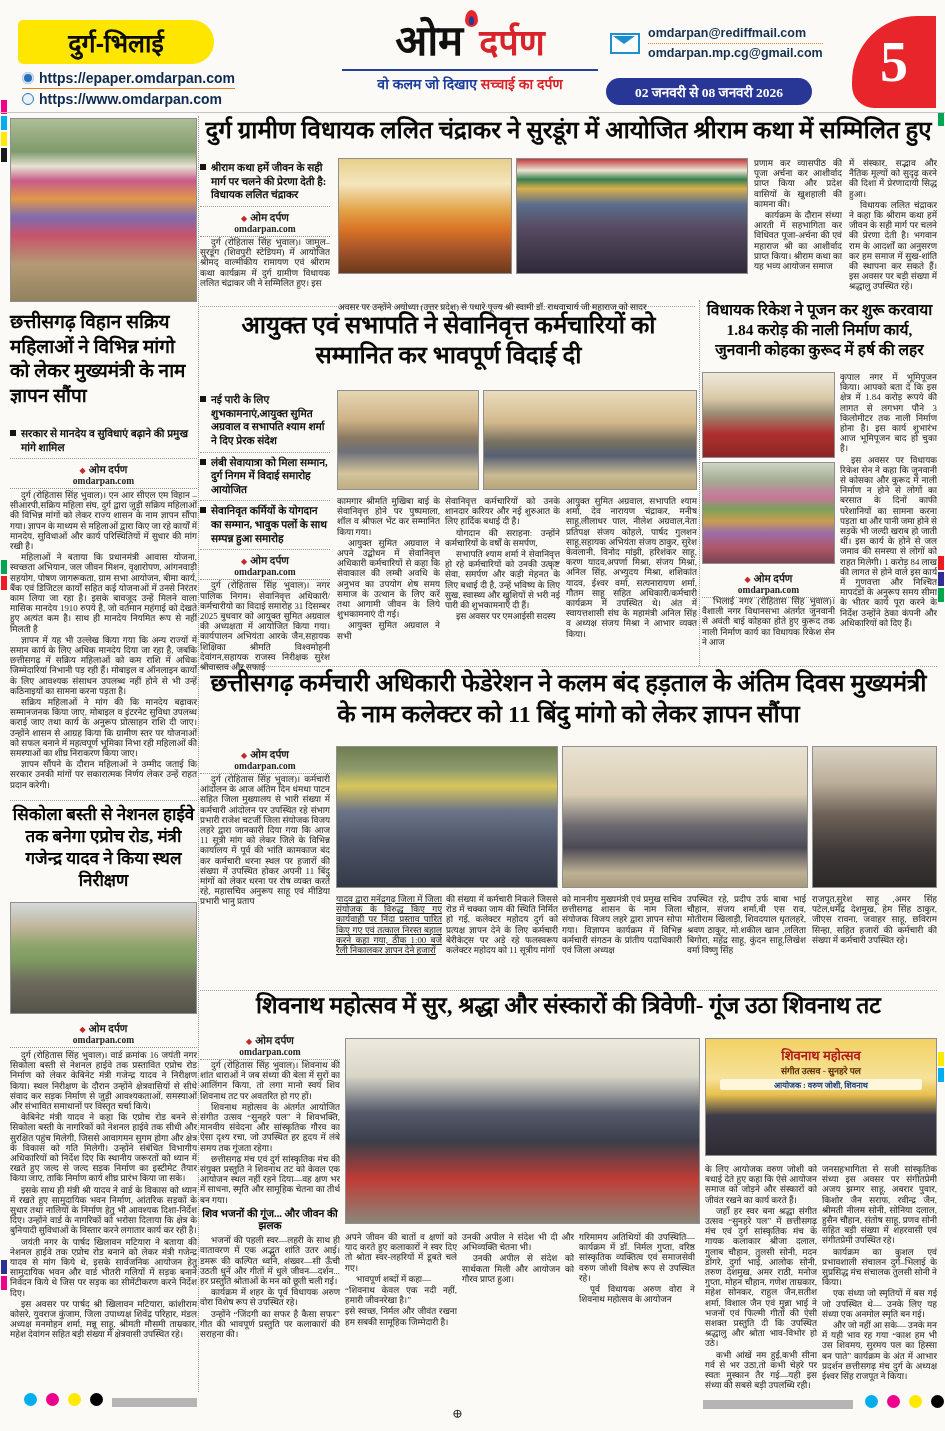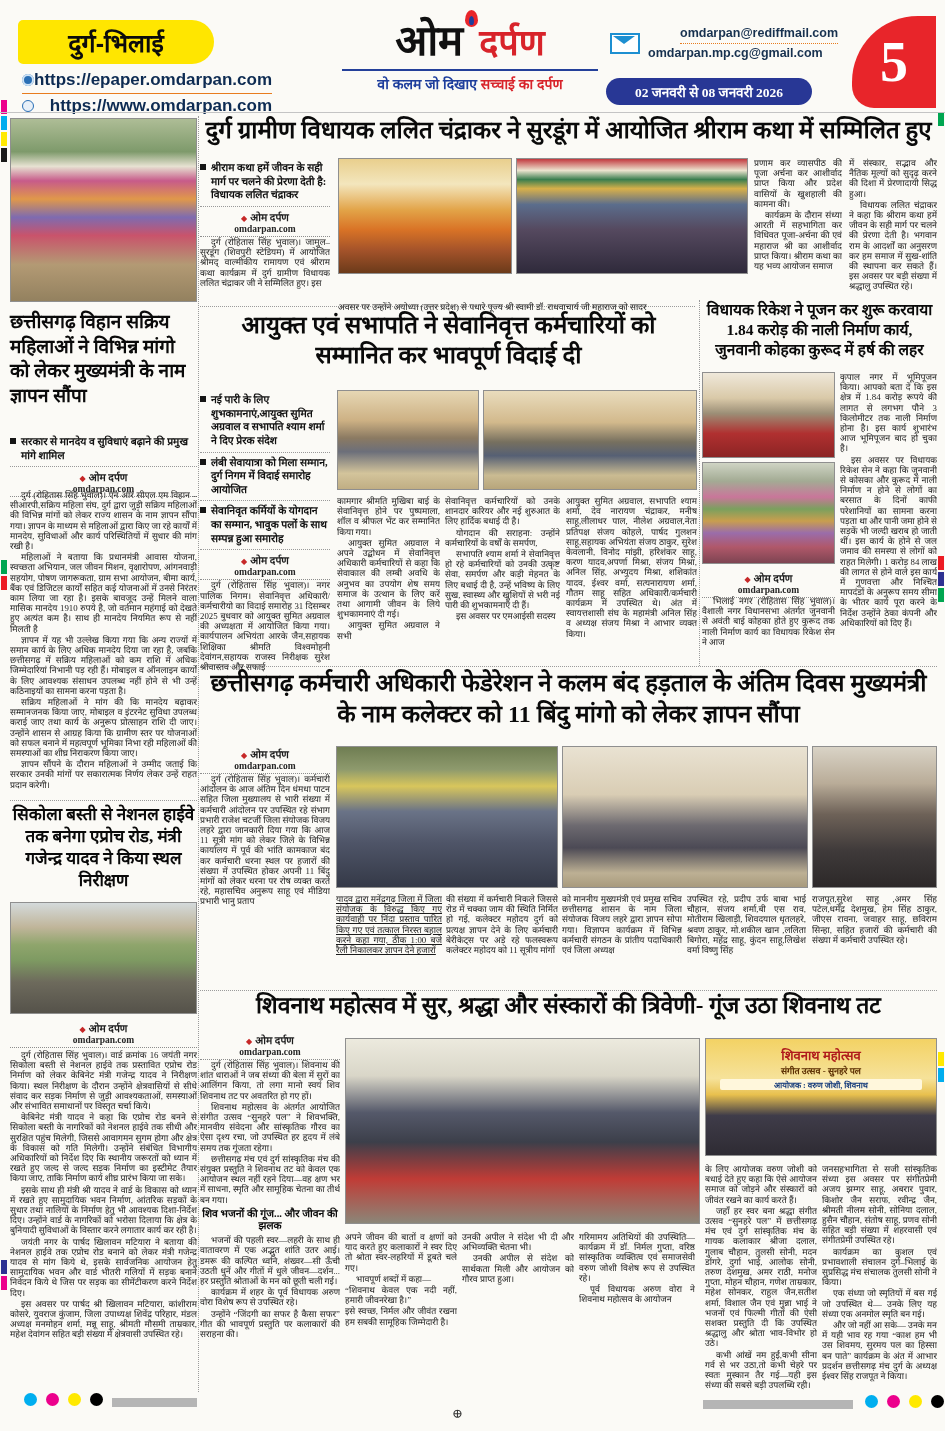--- a/index.html
+++ b/index.html
@@ -3,41 +3,41 @@
 <meta charset="utf-8">
 <style>
   html,body{margin:0;padding:0;background:#9a9a9a;}
   .page{position:relative;width:945px;height:1431px;background:#fbfaf6;overflow:hidden;
         font-family:"Liberation Serif","DejaVu Serif",serif;color:#191919;}
   .abs{position:absolute;}
   
   .region-box{position:absolute;left:18px;top:20px;width:196px;height:44px;background:#ffe600;
       border-radius:6px 26px 26px 6px;display:flex;align-items:center;justify-content:center;
       font-weight:bold;font-size:25px;color:#0c0c0c;font-family:"Liberation Sans",sans-serif;}
-  .url-row{display:flex;align-items:center;font-weight:bold;font-size:17px;color:#0d2b52;
-      font-family:"Liberation Sans",sans-serif;line-height:1.45;justify-content:space-between;}
+  .url-row{display:flex;align-items:center;gap:5px;font-weight:bold;font-size:14px;color:#0d2b52;
+      font-family:"Liberation Sans",sans-serif;line-height:1.45;}
   .ic{width:12px;height:12px;border-radius:50%;flex:none;display:inline-block;}
   .ic-link{background:#2a6fb5;box-shadow:inset 0 0 0 2px #cfe3f5;}
   .ic-globe{background:#e8f0f8;border:1.5px solid #2a6fb5;box-sizing:border-box;}
   .logo{position:absolute;left:336px;top:10px;width:268px;text-align:center;}
   .logo .lw1{font-size:42px;font-weight:bold;color:#101010;}
   .logo .lw2{font-size:36px;font-weight:bold;color:#d8232a;}
   .flame{display:inline-block;width:13px;height:17px;background:#e8252a;vertical-align:top;margin:0 1px 0 2px;
       border-radius:50% 50% 50% 50%/62% 62% 38% 38%;position:relative;}
   .flame:after{content:"";position:absolute;left:4px;top:6px;width:5px;height:9px;background:#1d3d9c;
       border-radius:50% 50% 50% 50%/60% 60% 40% 40%;}
   .logo .rule{height:2px;background:#24409a;margin:2px 6px 3px;}
   .tagline{font-size:14px;font-weight:bold;color:#1d3d9c;font-family:"Liberation Sans",sans-serif;}
   .tag-accent{color:#d8232a;}
   .emails{position:absolute;left:610px;top:24px;display:flex;gap:8px;align-items:center;}
   .env{width:30px;height:21px;background:#fff;border:2px solid #1d8fd1;box-sizing:border-box;position:relative;flex:none;}
   .env:after{content:"";position:absolute;left:1px;top:1px;border-left:11px solid transparent;
       border-right:11px solid transparent;border-top:8px solid #1d8fd1;}
   .emails .etxt{font-weight:bold;font-size:12.5px;color:#17314f;font-family:"Liberation Sans",sans-serif;line-height:1.5;}
-  .emails .etxt div:first-child{border-bottom:1px dotted #e87c1e;margin-left:32px;}
+  .emails .etxt div:first-child{border-bottom:1px dotted #e87c1e;}
   .datepill{position:absolute;left:606px;top:78px;width:206px;height:27px;background:#283795;border-radius:14px;
       display:flex;align-items:center;justify-content:center;color:#fff;font-weight:bold;font-size:13.5px;}
   .datepill:before,.datepill:after{content:"";position:absolute;top:2px;width:14px;height:23px;background:#ffd400;z-index:-1;}
   .datepill:before{left:-7px;border-radius:12px 0 0 12px;}
   .datepill:after{right:-7px;border-radius:0 12px 12px 0;}
   .pagenum{position:absolute;left:852px;top:16px;width:84px;height:92px;background:#e8252a;
       border-radius:66px 0 0 22px;display:flex;align-items:center;justify-content:center;
       color:#fff;font-size:56px;font-weight:bold;}
   .hdr-rule{position:absolute;left:0;top:112px;width:945px;height:1px;background:#c4c4c4;}
   
@@ -140,21 +140,21 @@
   <div class="vline" style="left:198px;top:116px;height:1276px;"></div>
   <div class="vline" style="left:699px;top:300px;height:366px;"></div>
   <div class="hline" style="left:200px;top:306px;width:495px;"></div>
   <div class="hline" style="left:200px;top:666px;width:737px;"></div>
   <div class="hline" style="left:200px;top:990px;width:737px;"></div>
   <div class="hline" style="left:10px;top:800px;width:187px;"></div>
 
   <div class="ph ph-protest" style="left:10px;top:118px;width:187px;height:184px;"></div>
 
   <div class="abs hl" style="left:10px;top:310px;width:187px;height:110px;font-size:19px;text-align:left;line-height:1.3;">छत्तीसगढ़  विहान सक्रिय महिलाओं ने विभिन्न मांगो को लेकर मुख्यमंत्री के नाम ज्ञापन सौंपा</div>
-  <div class="abs" style="left:10px;top:424px;width:187px;margin-top:8px;">
+  <div class="abs" style="left:10px;top:424px;width:187px;">
     <div class="bitem">
       <span class="sq"></span>
       <span>सरकार से मानदेय व सुविधाएं बढ़ाने की प्रमुख  मांगे शामिल</span>
     </div>
     <div class="byl">
       <span class="di">◆</span><span>ओम दर्पण</span>
       <div class="site">omdarpan.com</div>
     </div>
   </div>
   <div class="abs bodytxt" style="left:10px;top:490px;width:187px;height:308px;">

